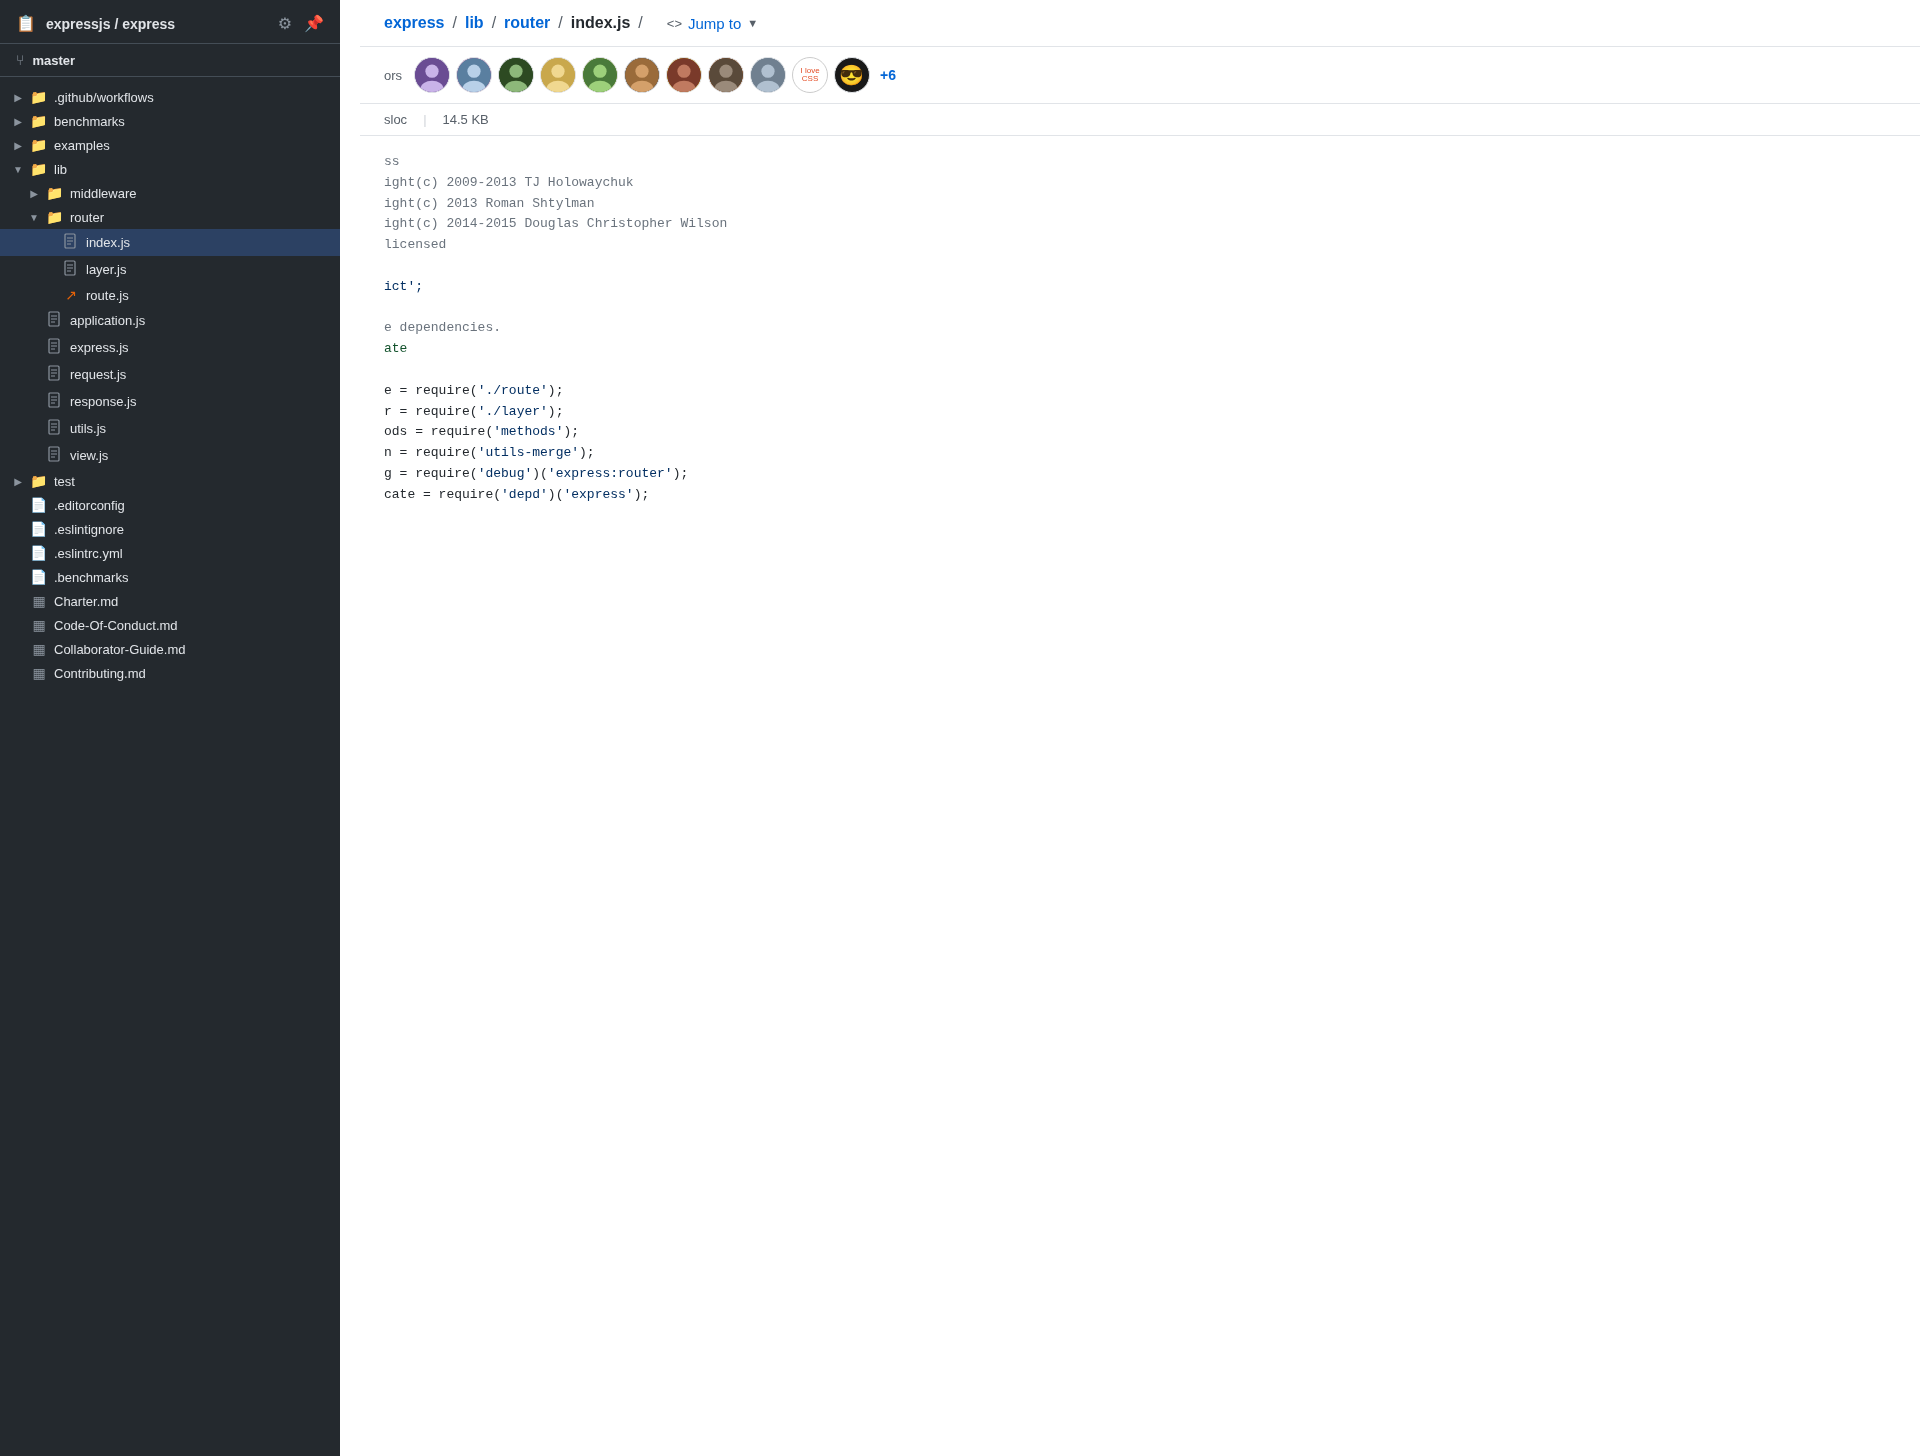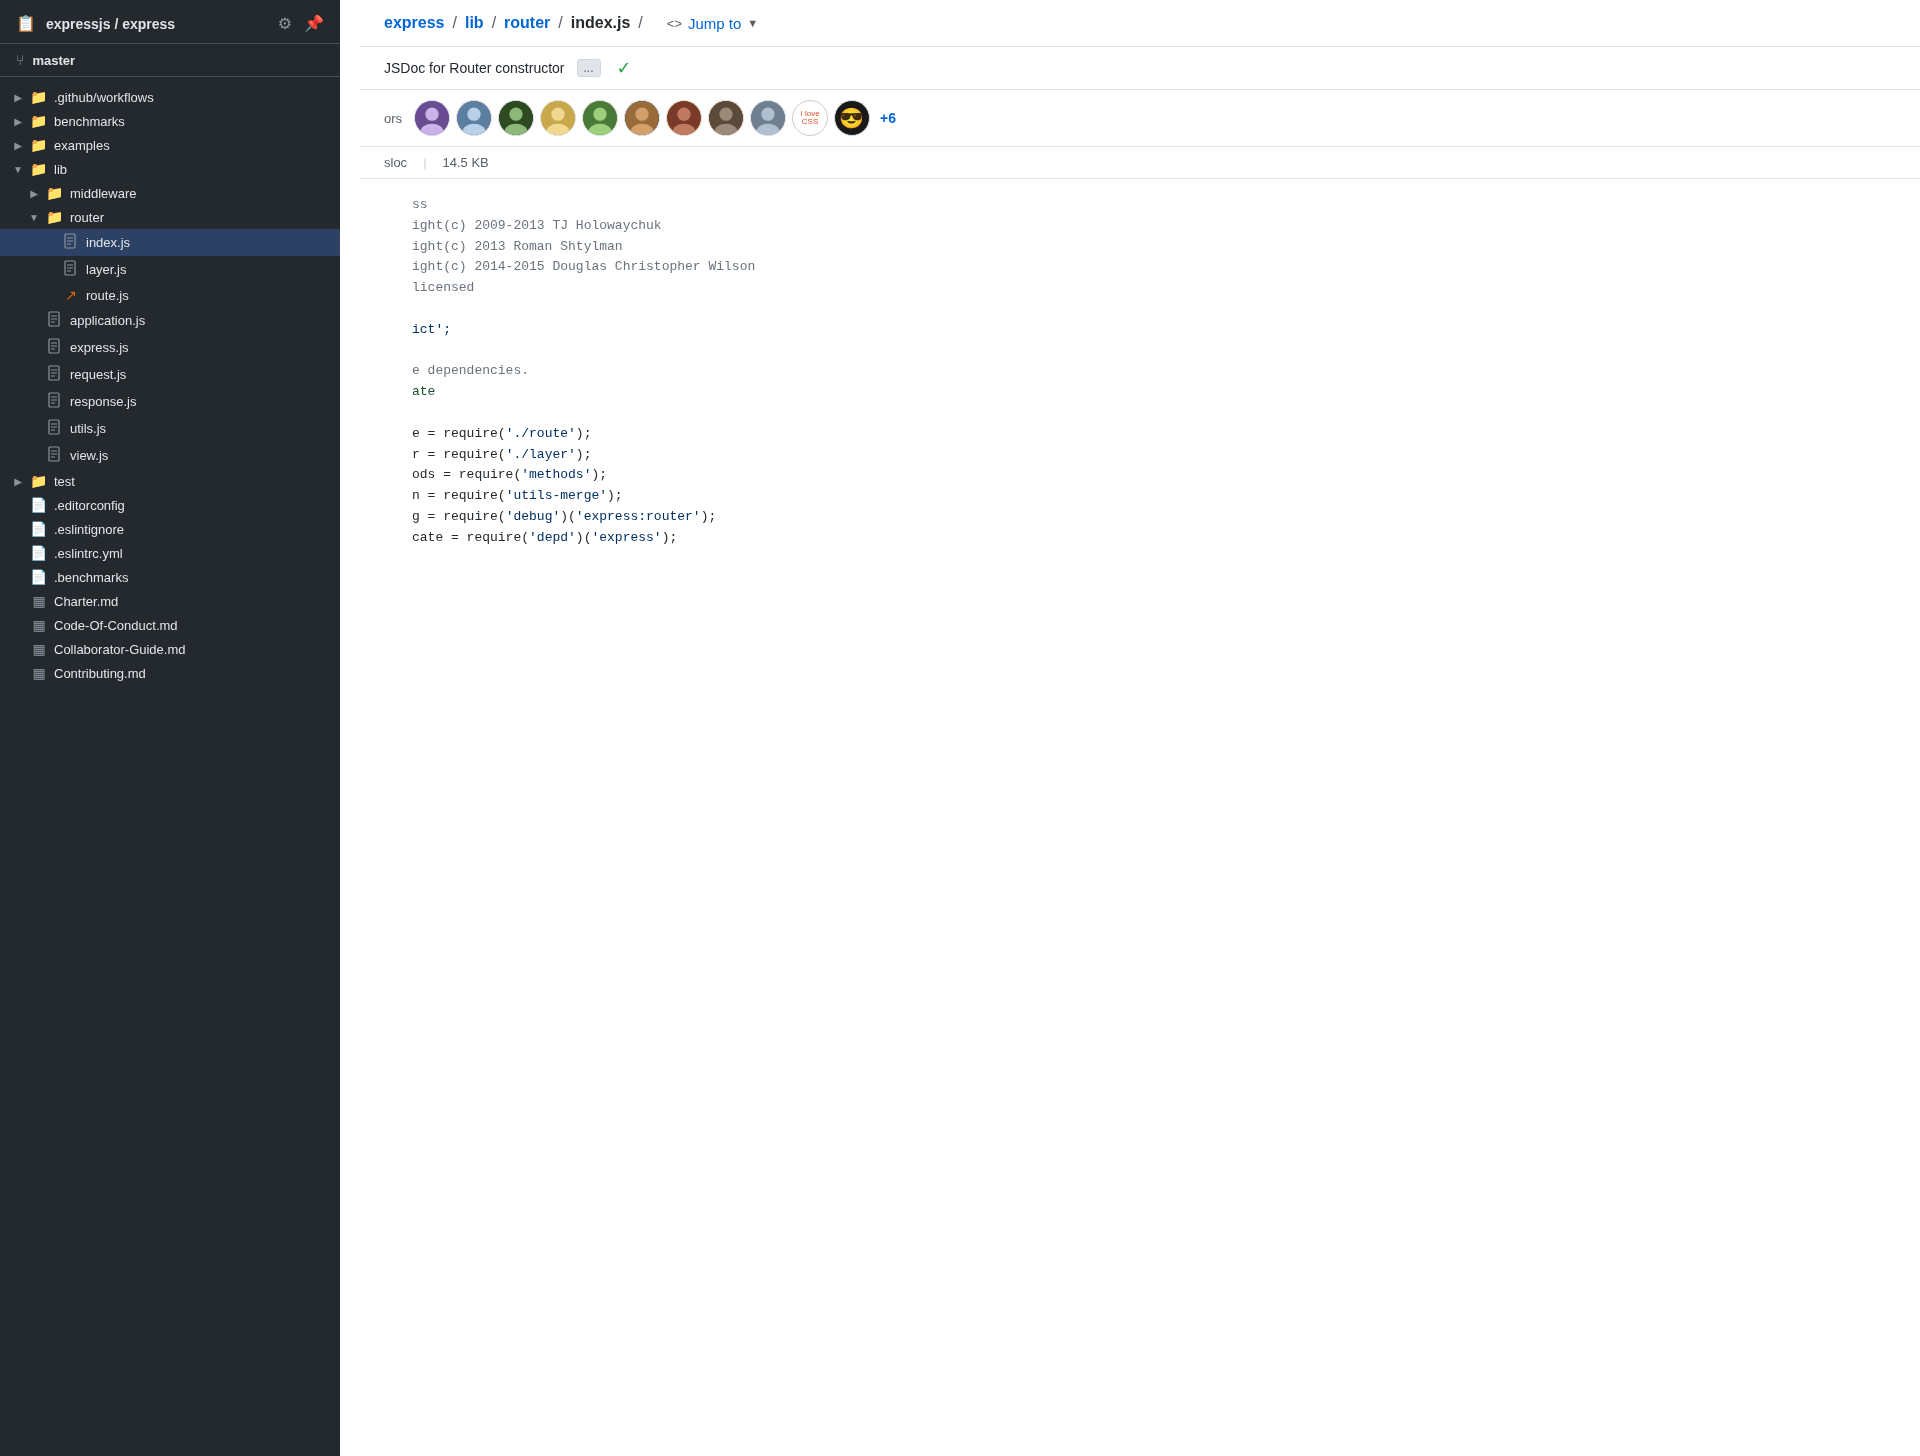--- a/index.html
+++ b/index.html
@@ -248,21 +248,20 @@
       font-size: 13px;
       line-height: 1.6;
       padding: 16px 24px;
       background: #fff;
     }
 
     .code-line {
       display: flex;
       gap: 0;
       white-space: pre;
-      margin-left: 28px;
     }
 
     .code-content {
       color: #24292e;
     }
 
     .kw-comment { color: #6a737d; }
     .kw-string { color: #032f62; }
     .kw-keyword { color: #14532d; }
   </style>
@@ -473,25 +472,20 @@
     <span class="sep">/</span>
     <span class="current">index.js</span>
     <span class="sep">/</span>
     <div class="jump-to">
       <span style="color:#586069;font-size:13px">&lt;&gt;</span>
       <span style="color:#0366d6">Jump to</span>
       <span style="color:#586069;font-size:11px">▼</span>
     </div>
   </div>
 
-  <div class="commit-bar">
-    <span class="commit-message">JSDoc for Router constructor</span>
-    <span class="commit-ellipsis">...</span>
-    <span class="commit-check">✓</span>
-  </div>
 
   <div class="contributors-bar">
     <span class="contributors-label">ors</span>
 
     <div class="avatar avatar-1" title="contributor 1">
       <svg width="36" height="36" viewBox="0 0 36 36">
           <circle cx="18" cy="18" r="18" fill="#6a4c93"></circle>
           <circle cx="18" cy="14" r="7" fill="#c9b3e8"></circle>
           <ellipse cx="18" cy="32" rx="12" ry="8" fill="#c9b3e8"></ellipse>
         </svg>

